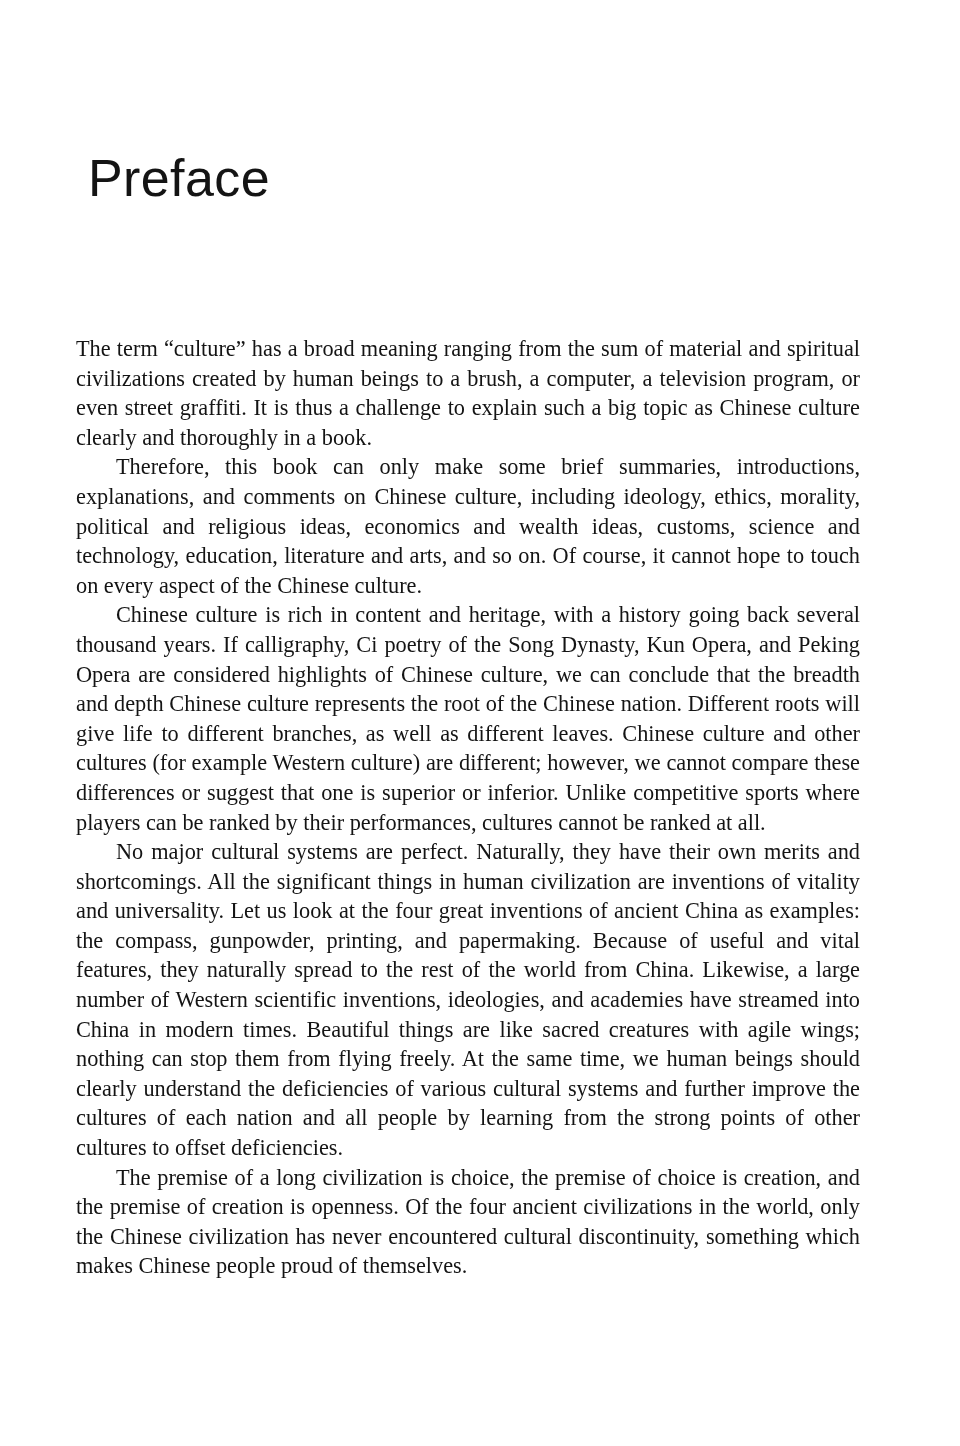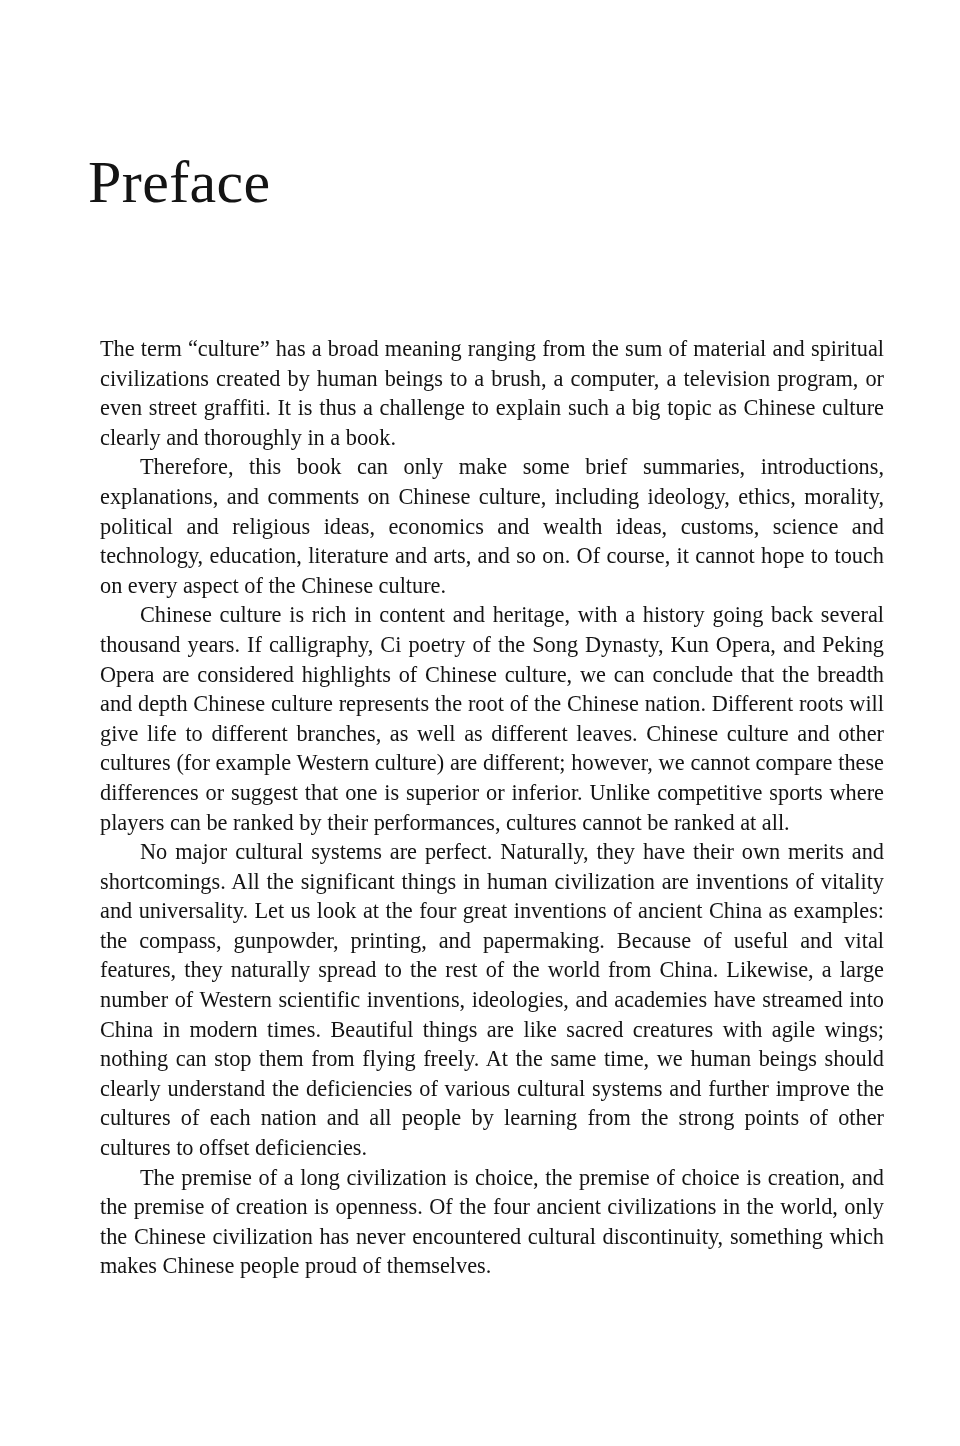--- a/index.html
+++ b/index.html
@@ -12,37 +12,37 @@
   .page {
     position: relative;
     width: 960px;
     height: 1446px;
     background: #ffffff;
     overflow: hidden;
     box-sizing: border-box;
   }
 
   .chapter-title {
-    font-family: Liberation Serif, serif;
-    font-size: 60px;
+    font-family: Liberation Sans, sans-serif;
+    font-size: 52px;
     font-weight: 400;
     line-height: 1.0;
     color: #141414;
     margin: 0;
     padding: 0;
     position: absolute;
     left: 88px;
     top: 152px;
     letter-spacing: 0.4px;
     white-space: nowrap;
   }
 
   .body-text {
     position: absolute;
-    left: 100px;
+    left: 76px;
     top: 334px;
     width: 784px;
     font-family: "Liberation Serif", "DejaVu Serif", serif;
     font-size: 22.3px;
     line-height: 29.6px;
     color: #141414;
     text-align: justify;
     text-justify: inter-word;
     -webkit-hyphens: none;
     hyphens: none;

